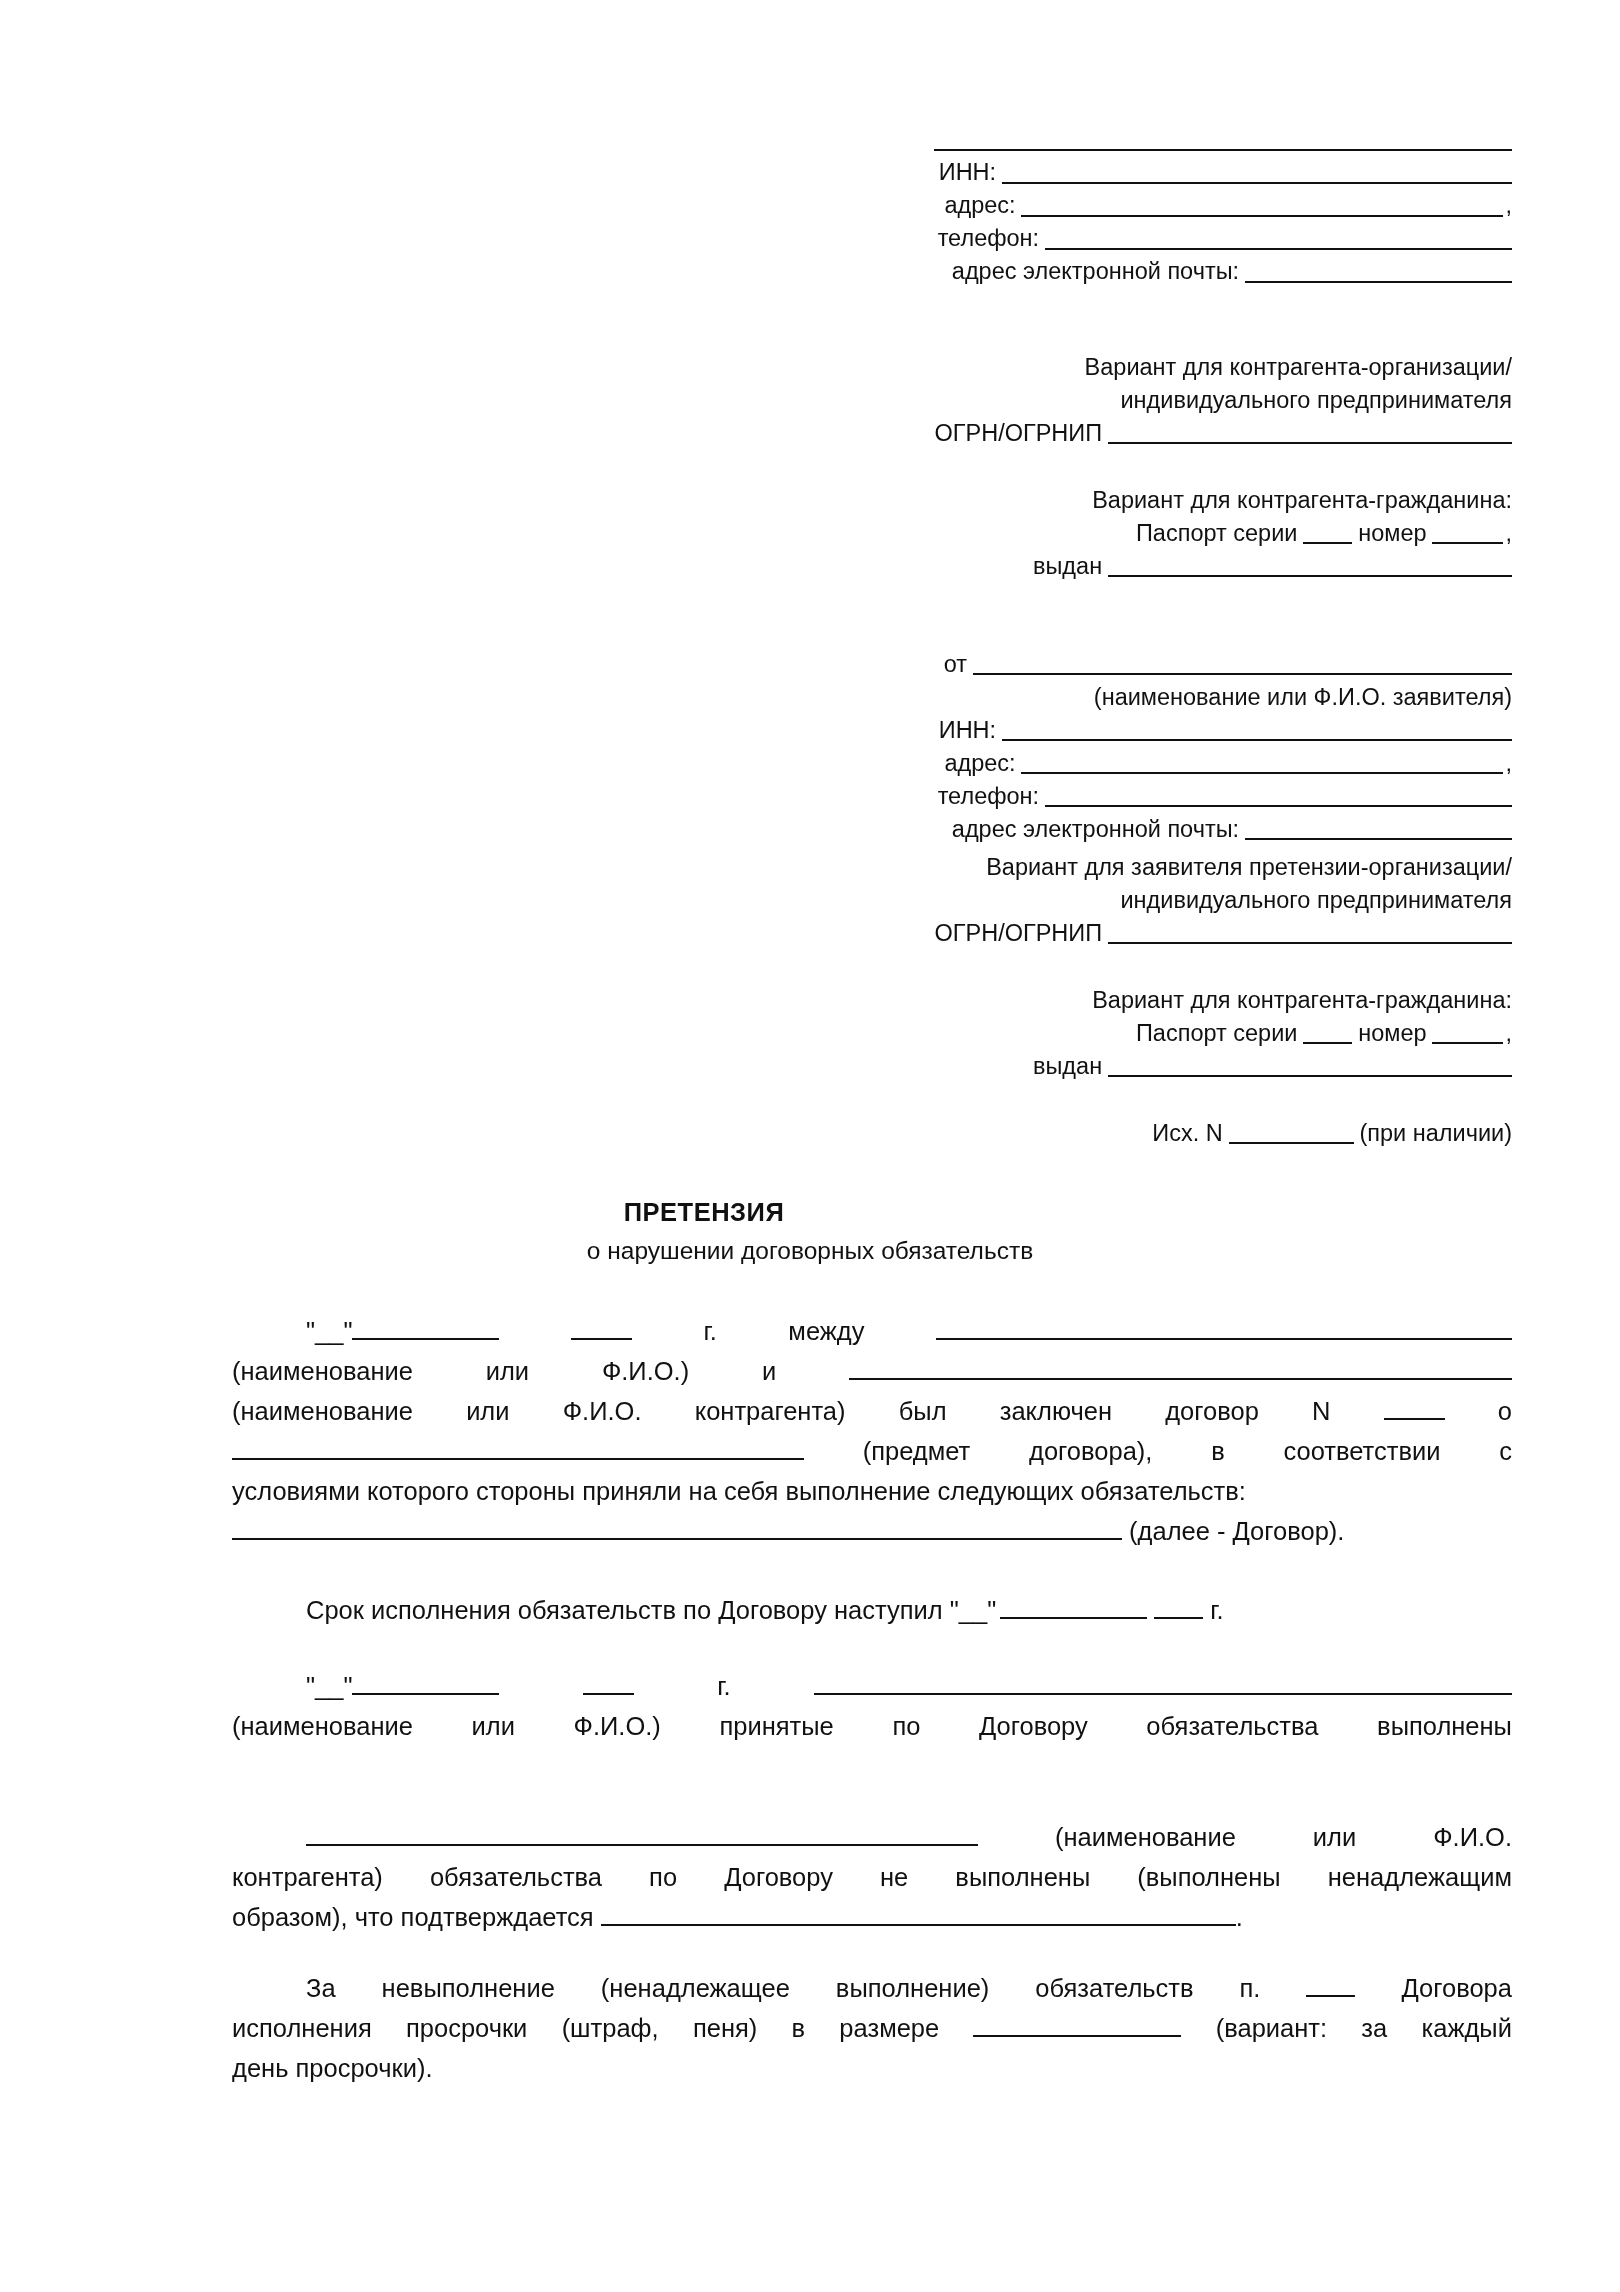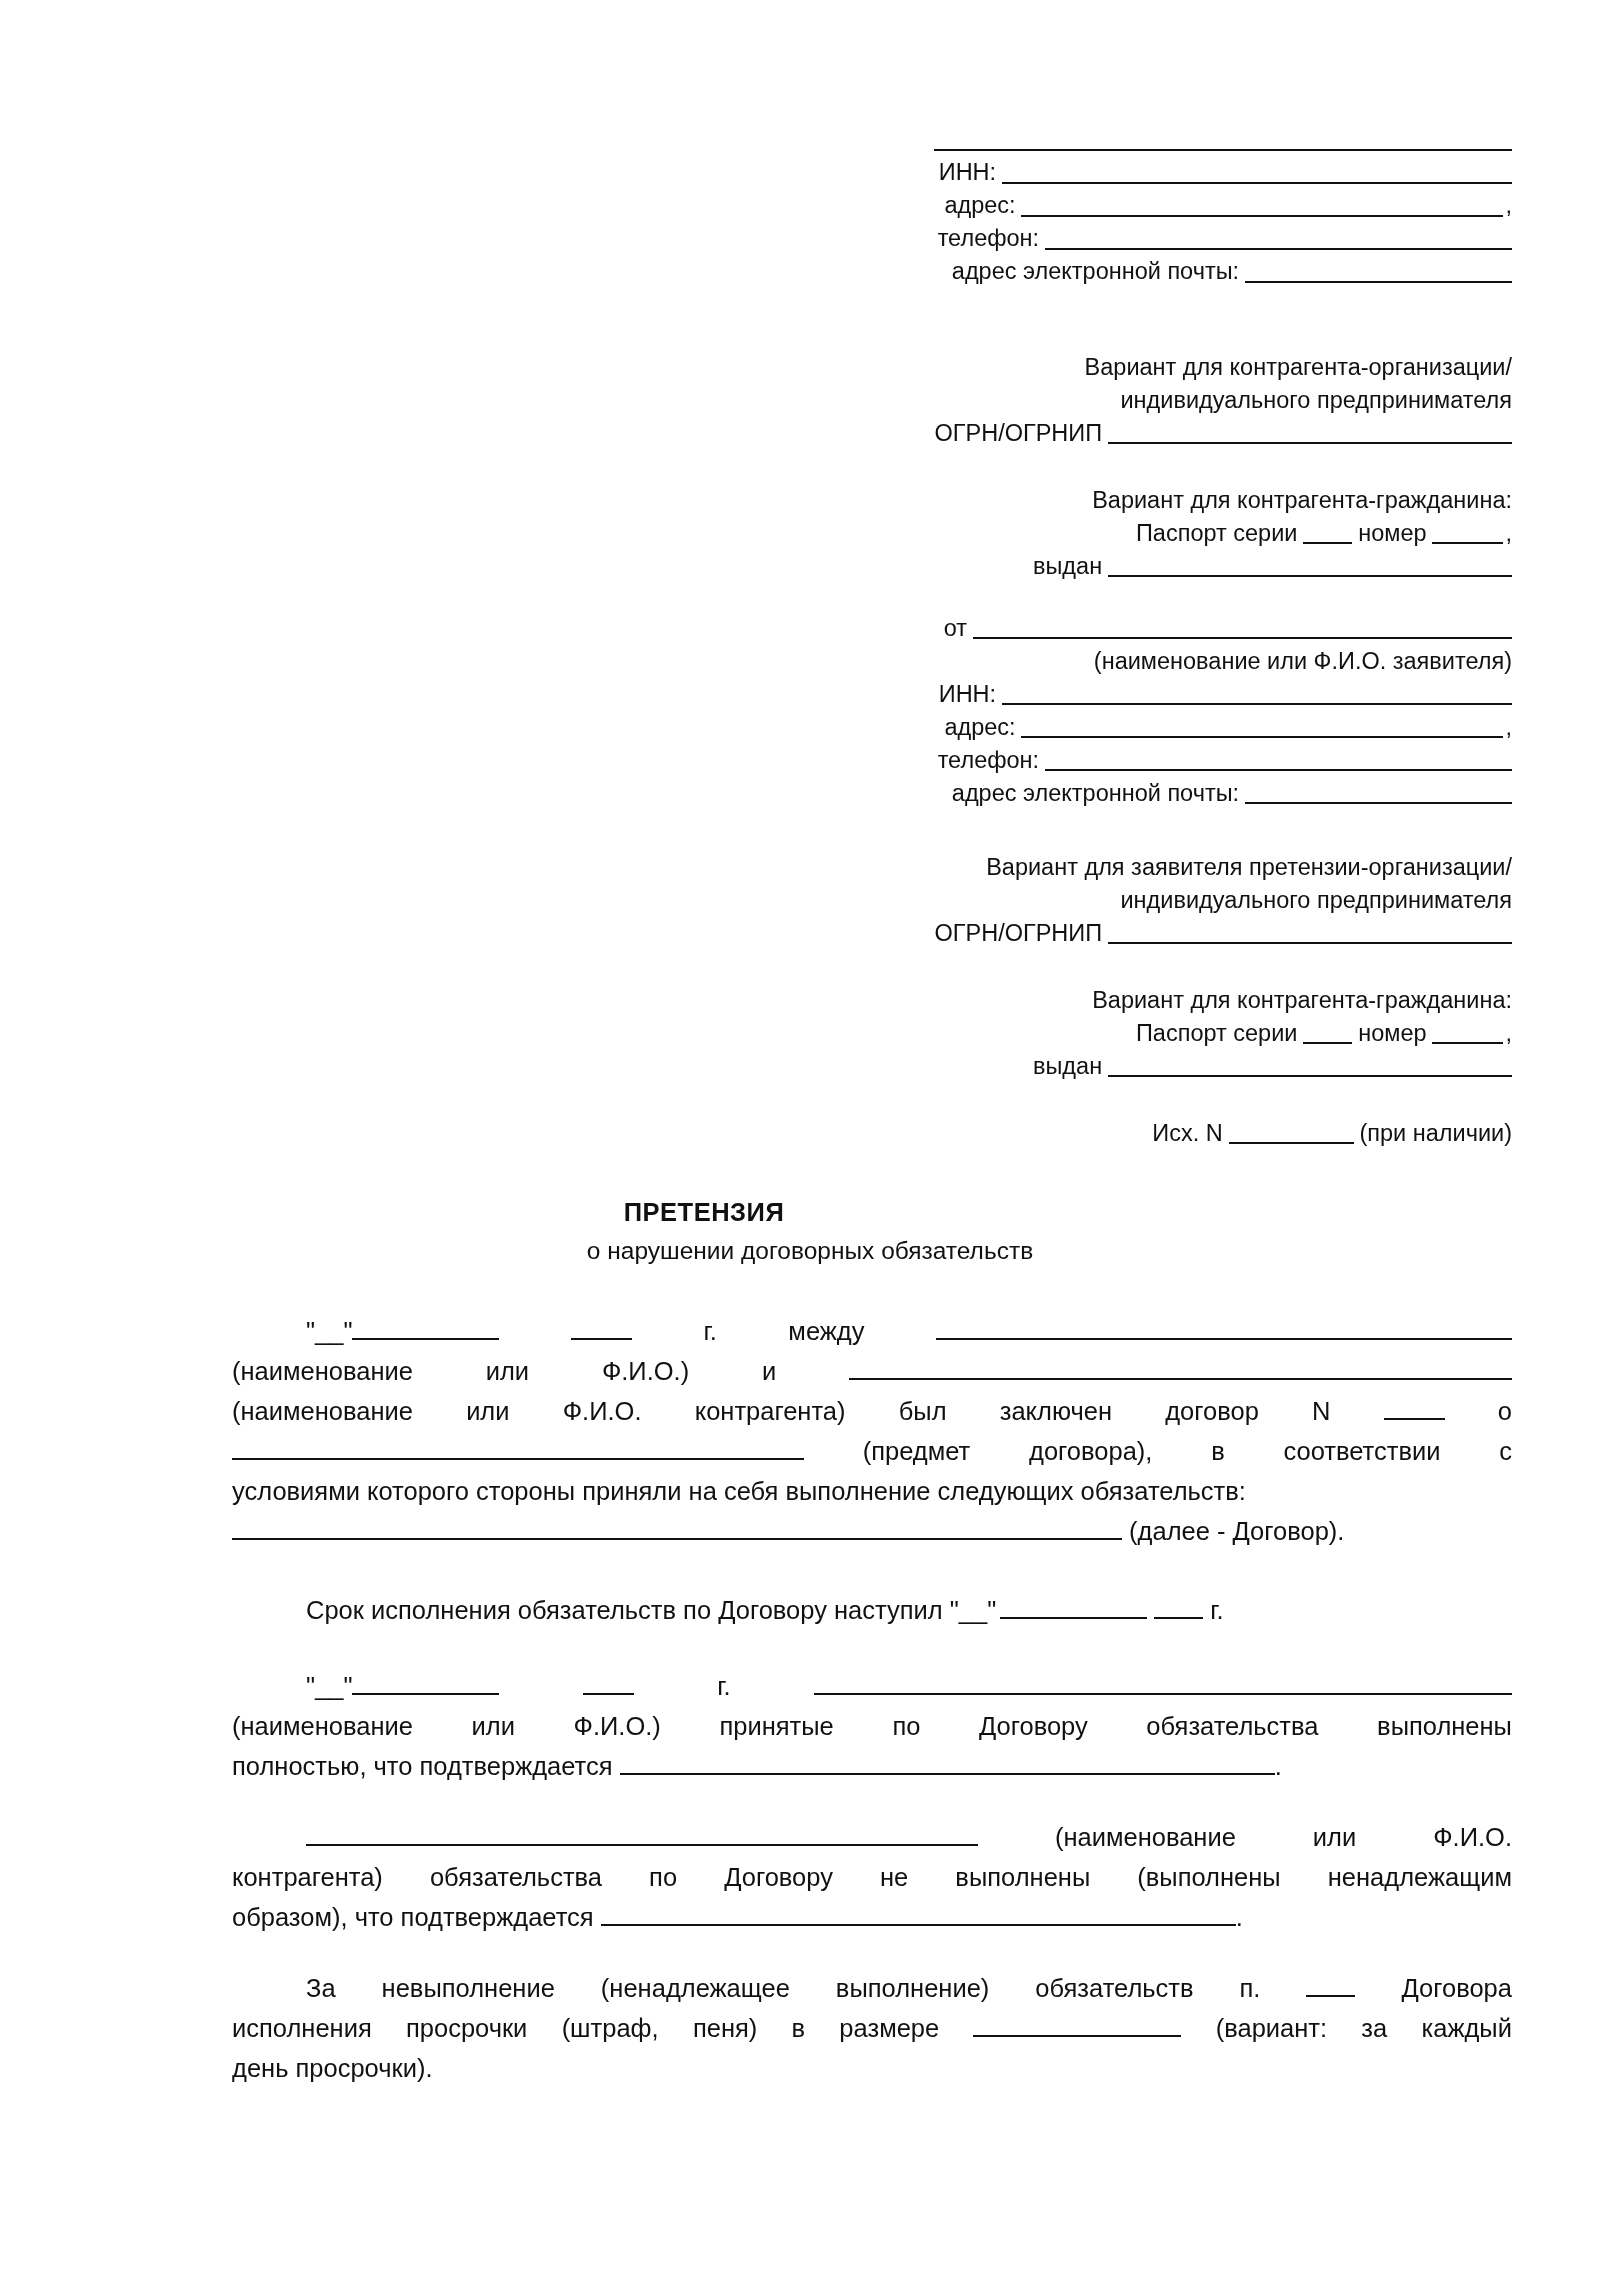--- a/index.html
+++ b/index.html
@@ -146,21 +146,21 @@
       <span style="margin-left:5.9px;">номер</span>
       <span class="fill" style="flex:0 0 71px;"></span>
       <span class="trail">,</span>
     </div>
     <div class="hfield">
       <span>выдан</span>
       <span class="fill" style="max-width:404px;"></span>
     </div>
   </div>
 
-  <div class="header-block" style="top:612px;">
+  <div class="header-block" style="top:648px;">
     <div class="hfield">
       <span>от</span>
       <span class="fill" style="max-width:539px;"></span>
     </div>
     <div class="hline">(наименование или Ф.И.О. заявителя)</div>
     <div class="hfield">
       <span>ИНН:</span>
       <span class="fill" style="max-width:510px;"></span>
     </div>
     <div class="hfield">
@@ -273,24 +273,20 @@
     <div class="line-just">
       <span>(наименование</span>
       <span>или</span>
       <span>Ф.И.О.)</span>
       <span>принятые</span>
       <span>по</span>
       <span>Договору</span>
       <span>обязательства</span>
       <span>выполнены</span>
     </div>
-    <div class="line-plain">
-      <span>полностью, что подтверждается</span>
-      <span class="u" style="width:655px;"></span><span>.</span>
-    </div>
   </div>
 
   <div class="body-text" style="top:1817px;">
     <div class="line-just indent">
       <span class="u" style="width:672px;"></span>
       <span>(наименование</span>
       <span>или</span>
       <span>Ф.И.О.</span>
     </div>
     <div class="line-just">

